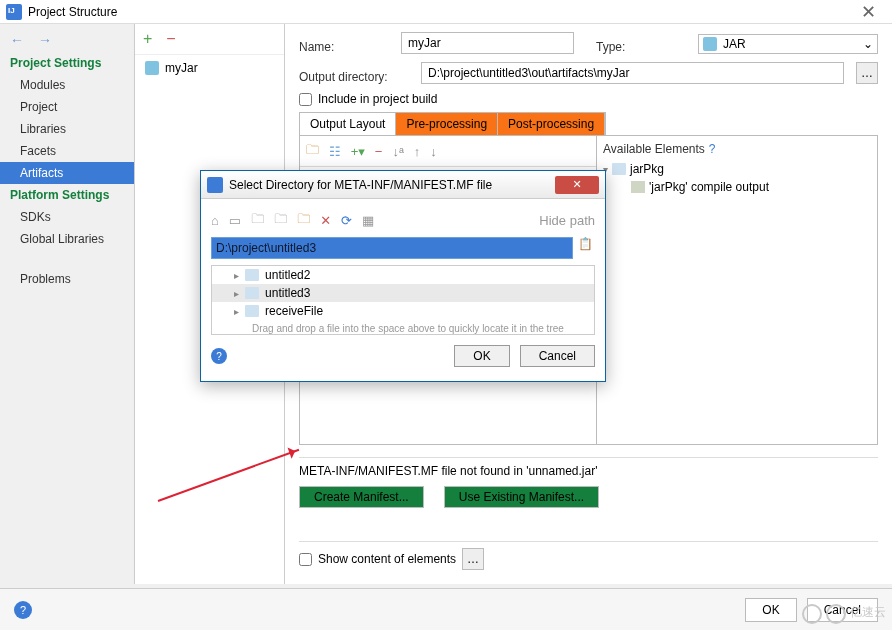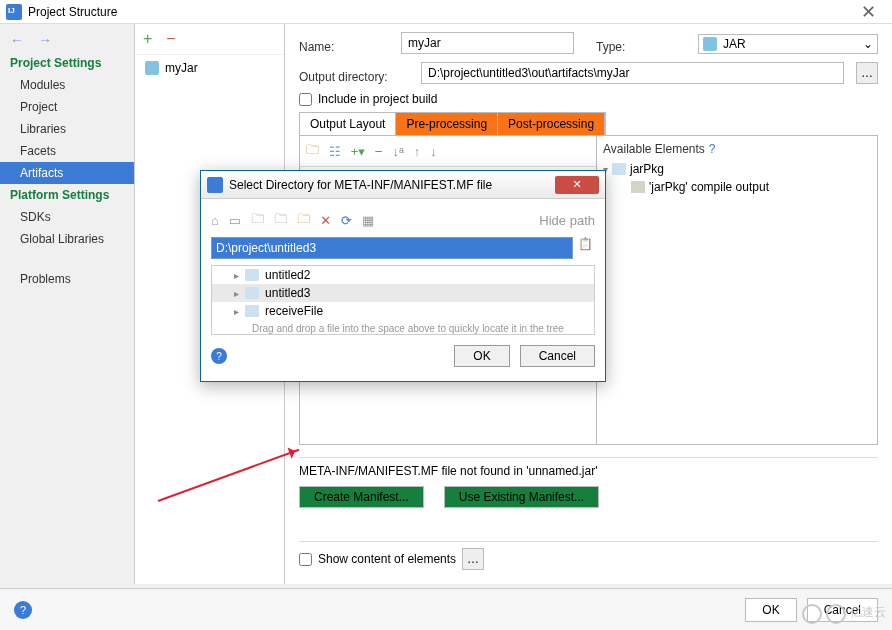--- a/index.html
+++ b/index.html
@@ -73,21 +73,21 @@
 
 .dialog { position: absolute; left: 200px; top: 170px; width: 406px; background: #fff; border: 1px solid #0a64a4; box-shadow: 0 4px 16px rgba(0,0,0,0.3); z-index: 10; }
 .dlg-title { height: 28px; background: linear-gradient(#fff,#eaeaea); display: flex; align-items: center; padding: 0 6px; border-bottom: 1px solid #ccc; }
 .dlg-title .icon { width: 16px; height: 16px; background: #3c7bd6; margin-right: 6px; border-radius: 2px; }
 .dlg-close { margin-left: auto; width: 44px; height: 18px; background: #c94d44; border-radius: 2px; display:flex; align-items:center; justify-content:center; color:#fff; font-size:11px; }
 .dlg-body { padding: 10px; }
 .dlg-toolbar { display: flex; gap: 10px; align-items: center; margin-bottom: 6px; }
 .dlg-toolbar span { color: #999; font-size: 13px; }
 .hide-path { margin-left:auto; color:#3b7bd6; font-size:11px; }
 .dlg-path { display:flex; gap:4px; margin-bottom:6px;}
-.dlg-path input { flex: 1; border: 1px solid #6aa1d6; padding: 3px 4px; background: #3b7bd6; color: #ffffff; }
+.dlg-path input { flex: 1; border: 1px solid #6aa1d6; padding: 3px 4px; background: #3b7bd6; color: #0f172a; }
 .dlg-path .hist { width:18px; color:#888; text-align:center;}
 .dlg-tree { border: 1px solid #ccc; background: #fff; }
 .dlg-tree-row { display: flex; align-items: center; gap: 6px; padding: 2px 6px 2px 40px; }
 .dlg-tree-row.selected { background: #e9e9e9; }
 .dlg-tree-row .caret { color: #888; font-size: 10px; margin-left:-18px;}
 .dlg-hint { font-size: 10px; color: #999; padding: 3px 0 0 40px; }
 .dlg-footer { display: flex; justify-content: flex-end; gap: 10px; padding: 10px 0 4px; align-items:center; }
 .dlg-footer .help { width: 16px; height: 16px; border-radius: 50%; background: #3b7bd6; color:#fff; display:flex; align-items:center; justify-content:center; font-size:10px; margin-right:auto;}
 .dlg-footer button { padding: 3px 18px; border: 1px solid #999; background: #f0f0f0; }
 

